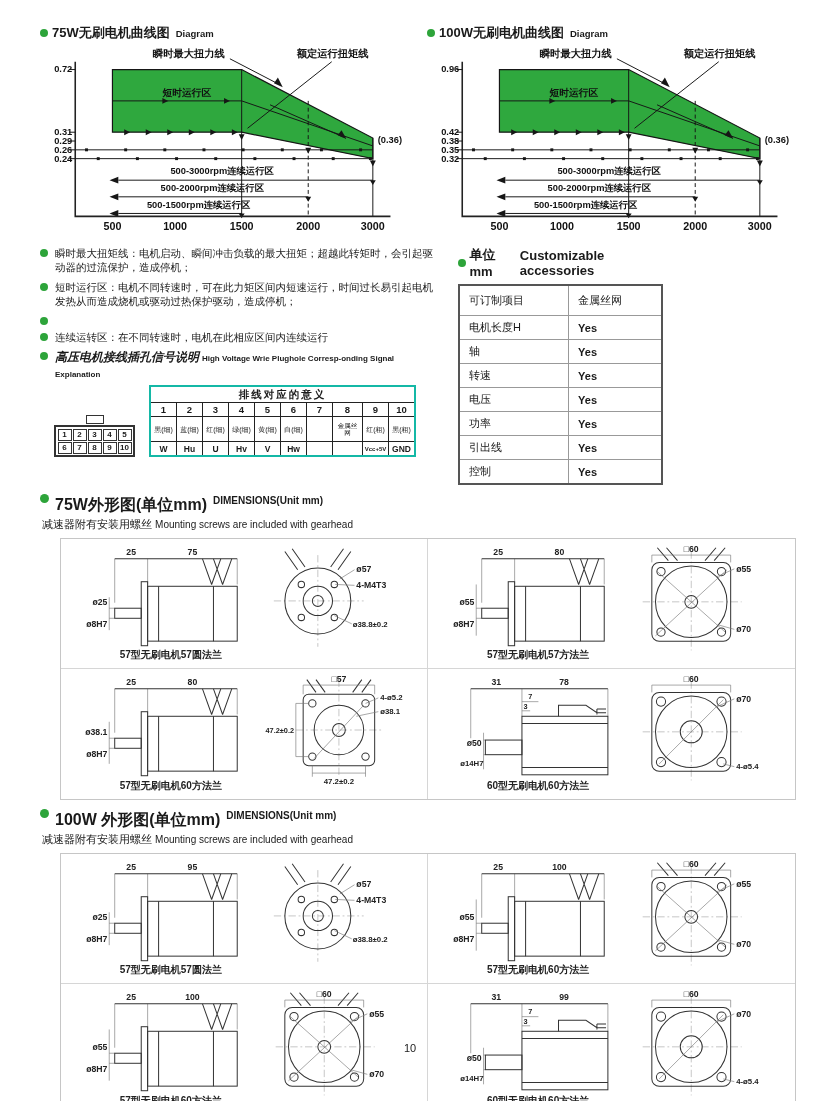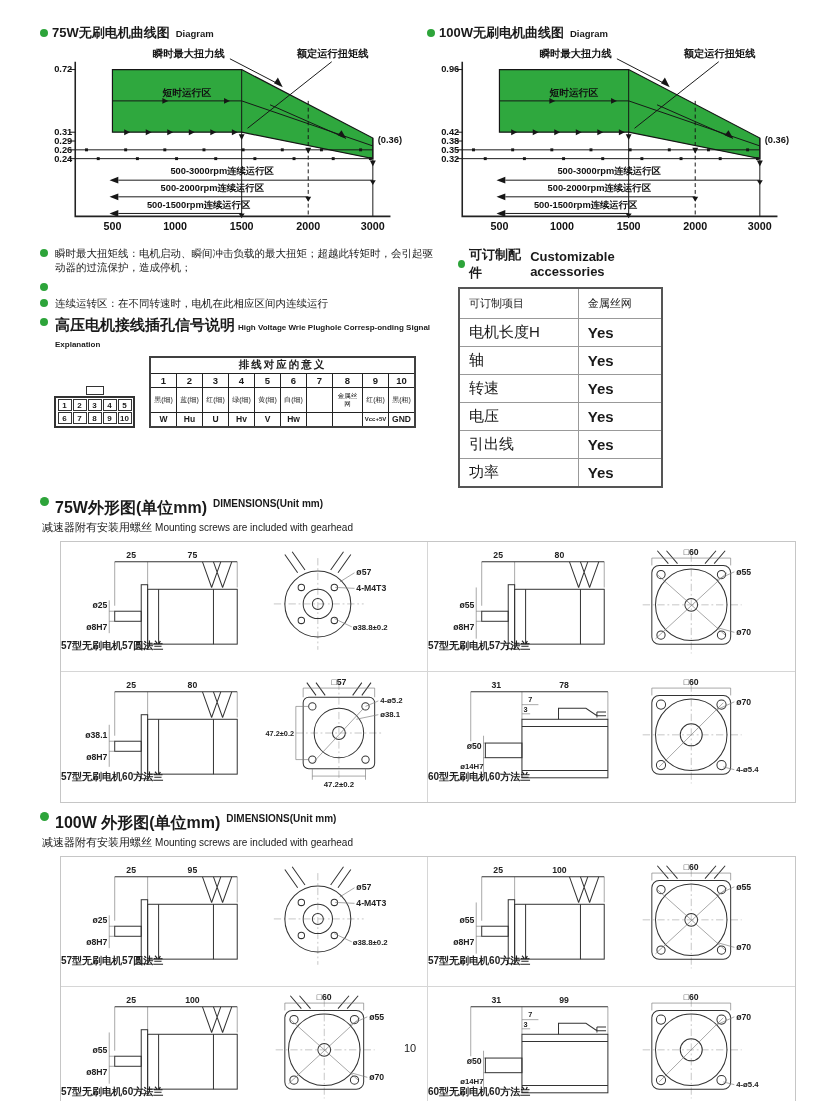--- a/index.html
+++ b/index.html
@@ -21,55 +21,55 @@
   .chart .mk{fill:#161616;}
   .chart text{fill:#111;font-weight:bold;}
   .t8{font-size:8px;} .t85{font-size:8.5px;} .t9{font-size:9.5px;}
   .t10{font-size:10px;} .t105{font-size:10.5px;} .t11{font-size:11px;}
   
   .middle{display:flex;gap:18px;margin-top:6px;min-height:178px;}
   .mid-left{width:400px;}
   .note{display:flex;gap:7px;margin-bottom:5px;}
   .ndot{flex:0 0 8px;width:8px;height:8px;border-radius:50%;background:#2da43a;margin-top:3px;}
   .note p{margin:0;font-size:10.5px;line-height:1.38;}
-  .wh-cn{font-weight:bold;font-size:15px;}
+  .wh-cn{font-weight:bold;font-size:12px;font-style:italic;}
   .wh-en{font-weight:bold;font-size:8px;}
   .wiring-row{display:flex;gap:14px;align-items:flex-end;padding-left:14px;margin-top:2px;}
   .conn-tab{width:16px;height:7px;border:1.5px solid #333;margin:0 auto 1px auto;}
   .conn-grid{border:2px solid #333;padding:1px;background:#fff;}
   .conn-row{display:flex;}
   .conn-cell{width:12px;height:10px;border:1px solid #333;font-size:8px;font-weight:bold;
              display:flex;align-items:center;justify-content:center;margin:0.5px;}
-  table.wire-table{border-collapse:collapse;border:2px solid #404040;}
+  table.wire-table{border-collapse:collapse;border:2px solid #14b8a6;}
   .wire-table td{border:1px solid #222;text-align:center;padding:0;width:25px;}
   .wt-title td{font-size:10.5px;font-weight:bold;height:15px;letter-spacing:2px;}
   .wt-pins td{font-size:9.5px;font-weight:bold;height:13px;}
   .wt-colors td{font-size:7px;height:24px;white-space:nowrap;line-height:1.1;}
   .wt-colors td:nth-child(8){white-space:normal;word-break:break-all;font-size:6.5px;padding:0 2px;}
   .wt-sig td{font-size:8.5px;font-weight:bold;height:13px;}
   .wt-sig td:nth-child(9){font-size:6px;}
   .mid-right{width:215px;}
   .acc-title{display:flex;align-items:center;gap:4px;margin-bottom:5px;}
   .at-cn{font-size:13px;font-weight:bold;} .at-en{font-size:13px;font-weight:bold;}
   table.acc-table{border-collapse:collapse;border:2px solid #555;width:205px;}
-  .acc-table td{border:1px solid #999;font-size:15px;padding:4px 9px;}
+  .acc-table td{border:1px solid #999;font-size:11px;padding:4px 9px;}
   .acc-table tr.hdr td{padding:7px 9px;font-size:11px;margin-left:32px;}
   .acc-table td.yes{font-weight:bold;}
   
   .dim-head{display:flex;align-items:flex-start;gap:6px;margin-top:10px;}
   .dim-head .dot{width:9px;height:9px;position:relative;top:-1px;}
   .dh-cn{font-size:16px;font-weight:bold;}
   .dh-en{font-size:10px;font-weight:bold;}
   .dim-sub{font-size:11px;margin:1px 0 6px 2px;}
   .ds-en{font-size:10px;}
   .dim-grid{width:734px;margin-left:20px;border:1px solid #c6c6c6;display:grid;grid-template-columns:1fr 1fr;background:#fff;font-weight:bold;}
   .dim-cell{height:130px;position:relative;display:flex;align-items:flex-start;padding:5px 0 0 8px;box-sizing:border-box;}
   .dim-cell.bb{border-bottom:1px solid #d6d6d6;}
   .dim-cell.br{border-right:1px solid #d6d6d6;}
-  .dim-caption{position:absolute;bottom:18px;left:0;width:60%;text-align:left;font-size:10px;color:#222;}
+  .dim-caption{position:absolute;bottom:6px;left:0;width:60%;text-align:center;font-size:10px;color:#222;}
   svg.draw{display:block;}
   .draw .ln{stroke:#333;stroke-width:1.1;fill:none;}
   .draw .thin{stroke:#777;stroke-width:0.7;fill:none;}
   .draw .dash{stroke:#a8a8a8;stroke-width:0.7;fill:none;stroke-dasharray:8 3 2 3;}
   .draw text{fill:#222;font-size:9.5px;}
   .draw .t8{font-size:8px;} .draw .t85{font-size:8.5px;}
   .footer{position:absolute;top:1042px;left:0;width:100%;text-align:center;font-size:11px;color:#222;}
 </style>
 </head>
 <body>
@@ -237,20 +237,24 @@
         </g>
       </svg>
     </div>
   </div>
 
   <div class="middle">
     <div class="mid-left">
       <div class="note">
         <span class="ndot"></span>
         <p>瞬时最大扭矩线：电机启动、瞬间冲击负载的最大扭矩；超越此转矩时，会引起驱动器的过流保护，造成停机；</p>
+      </div>
+      <div class="note">
+        <span class="ndot"></span>
+        <p>短时运行区：电机不同转速时，可在此力矩区间内短速运行，时间过长易引起电机发热从而造成烧机或驱动过热保护驱动，造成停机；</p>
       </div>
       <div class="note">
         <span class="ndot"></span>
       </div>
       <div class="note">
         <span class="ndot"></span>
         <p>连续运转区：在不同转速时，电机在此相应区间内连续运行</p>
       </div>
       <div class="note">
         <span class="ndot"></span>
@@ -321,21 +325,21 @@
                 <td>GND</td>
           </tr>
         </tbody>
           </table>
       </div>
     </div>
 
     <div class="mid-right">
       <div class="acc-title">
         <span class="dot"></span>
-        <span class="at-cn">可订制配件</span>
+        <span class="at-cn">单位mm</span>
         <span class="at-en">Customizable accessories</span>
       </div>
       <table class="acc-table">
         <tbody>
             <tr class="hdr">
           <td>可订制项目</td>
           <td>金属丝网</td>
         </tr>
         <tr>
               <td>电机长度H</td>
@@ -347,25 +351,29 @@
             </tr>
         <tr>
               <td>转速</td>
               <td class="yes">Yes</td>
             </tr>
         <tr>
               <td>电压</td>
               <td class="yes">Yes</td>
             </tr>
         <tr>
+              <td>功率</td>
+              <td class="yes">Yes</td>
+            </tr>
+        <tr>
               <td>引出线</td>
               <td class="yes">Yes</td>
             </tr>
         <tr>
-              <td>功率</td>
+              <td>控制</td>
               <td class="yes">Yes</td>
             </tr>
       </tbody>
         </table>
     </div>
   </div>
 
   <div class="dim-head">
     <span class="dot"></span>
     <span class="dh-cn">75W外形图(单位mm)</span>

